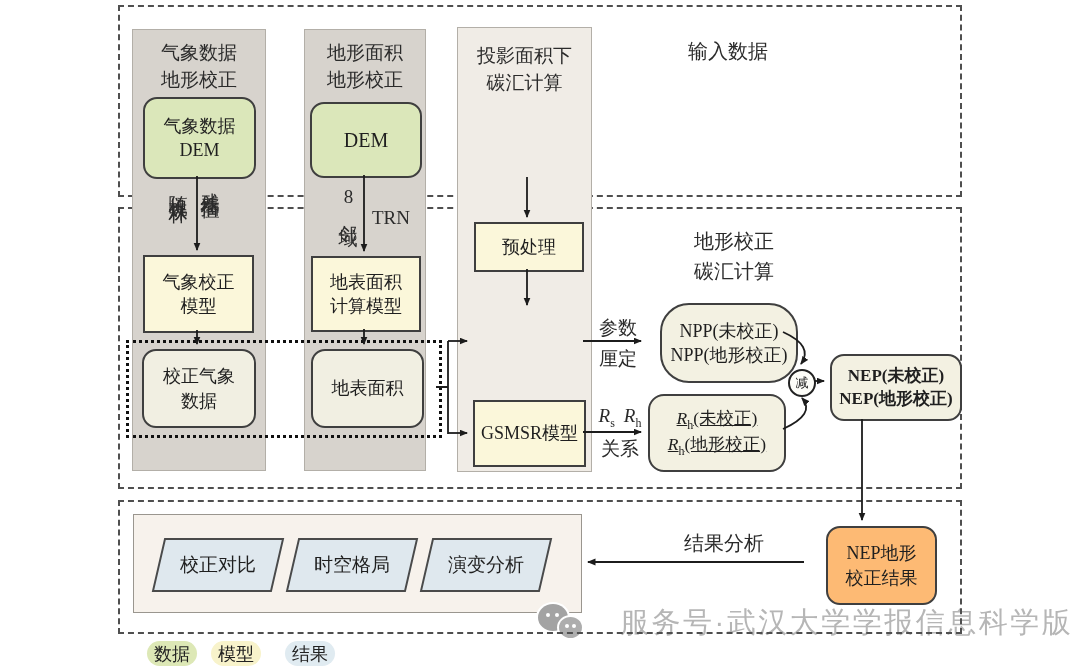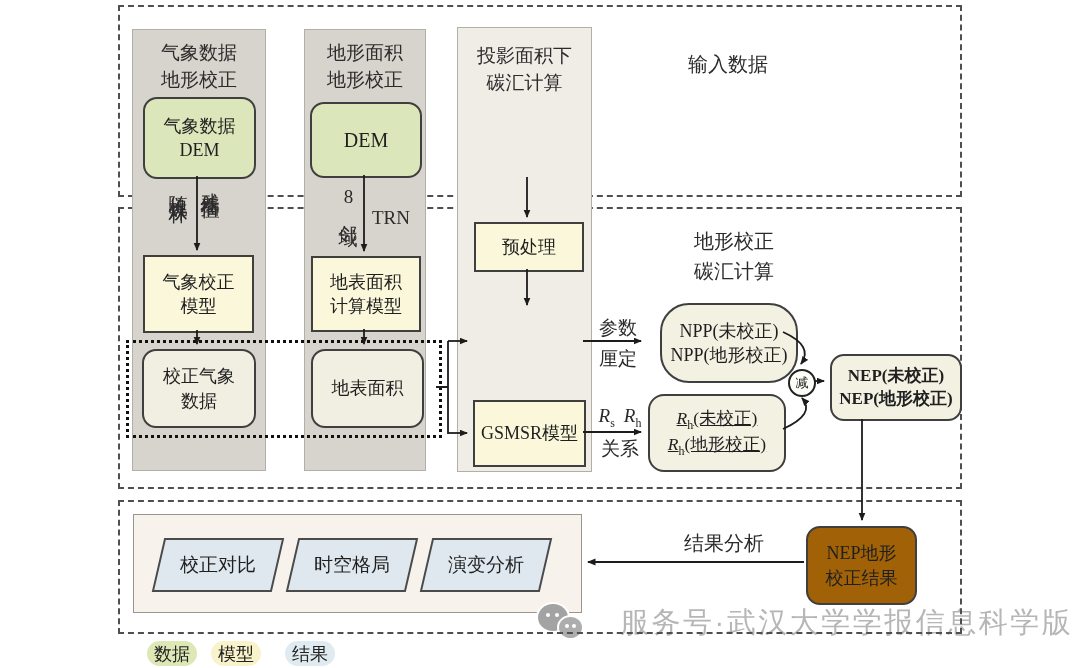--- a/index.html
+++ b/index.html
@@ -25,21 +25,21 @@
 
   
   .node{position:absolute;z-index:4;display:flex;align-items:center;justify-content:center;
         text-align:center;line-height:1.35;font-size:18px;color:#1f1f1f;}
   .rounded{border:2px solid #3f3f3f;border-radius:14px;}
   .rect{border:2px solid #3f3f3f;}
   .fill-data{background:#dbe7ba;}
   .fill-model{background:#fbf7da;}
   .fill-light{background:#f1efe2;}
   .fill-stage{background:#f3f1e2;}
-  .fill-blue{background:#a16207;}
+  .fill-blue{background:#fdba74;margin-left:20px;}
 
   #box-meteo-src{left:143px;top:97px;width:109px;height:78px;}
   #box-area-src{left:310px;top:102px;width:108px;height:72px;font-size:20px;}
   #box-carbon-src{left:472px;top:97px;width:110px;height:79px;font-size:17px;line-height:1.32;}
   #box-meteo-model{left:143px;top:255px;width:107px;height:74px;}
   #box-area-model{left:311px;top:256px;width:106px;height:72px;}
   #box-preprocess{left:474px;top:222px;width:106px;height:46px;text-align:center;}
   #box-casa{left:473px;top:310px;width:109px;height:62px;}
   #box-gsmsr{left:473px;top:400px;width:109px;height:63px;}
   #box-meteo-out{left:142px;top:349px;width:110px;height:75px;}
@@ -66,21 +66,21 @@
   #lbl-random-forest{left:169px;top:180px;}
   #lbl-residual{left:201px;top:177px;}
   #lbl-neigh{left:339px;top:186px;}
   #lbl-trn{left:372px;top:207px;}
   #lbl-param{left:594px;top:312px;width:48px;text-align:center;line-height:1.65;}
   #lbl-rsrh{left:590px;top:400px;width:60px;text-align:center;line-height:1.7;font-size:19px;}
   #lbl-rsrh i{font-style:italic;}
   #lbl-rsrh sub{font-size:12px;}
   #lbl-rsrh .gap{display:inline-block;width:9px;}
 
-  #lbl-input-data{left:688px;top:49px;}
+  #lbl-input-data{left:688px;top:36px;}
   #lbl-correction{left:694px;top:226px;}
   #lbl-result-analysis{left:684px;top:528px;}
 
   
   #result-container{position:absolute;left:133px;top:514px;width:447px;height:97px;
       background:#f7f2ec;border:1px solid #9a968f;z-index:2;}
   .pgram{position:absolute;z-index:4;height:50px;width:116px;top:538px;
       background:#dfe8ee;border:2px solid #4a4a4a;transform:skewX(-13deg);
       display:flex;align-items:center;justify-content:center;}
   .pgram .pg-label{transform:skewX(13deg);font-size:19px;color:#1f1f1f;}

